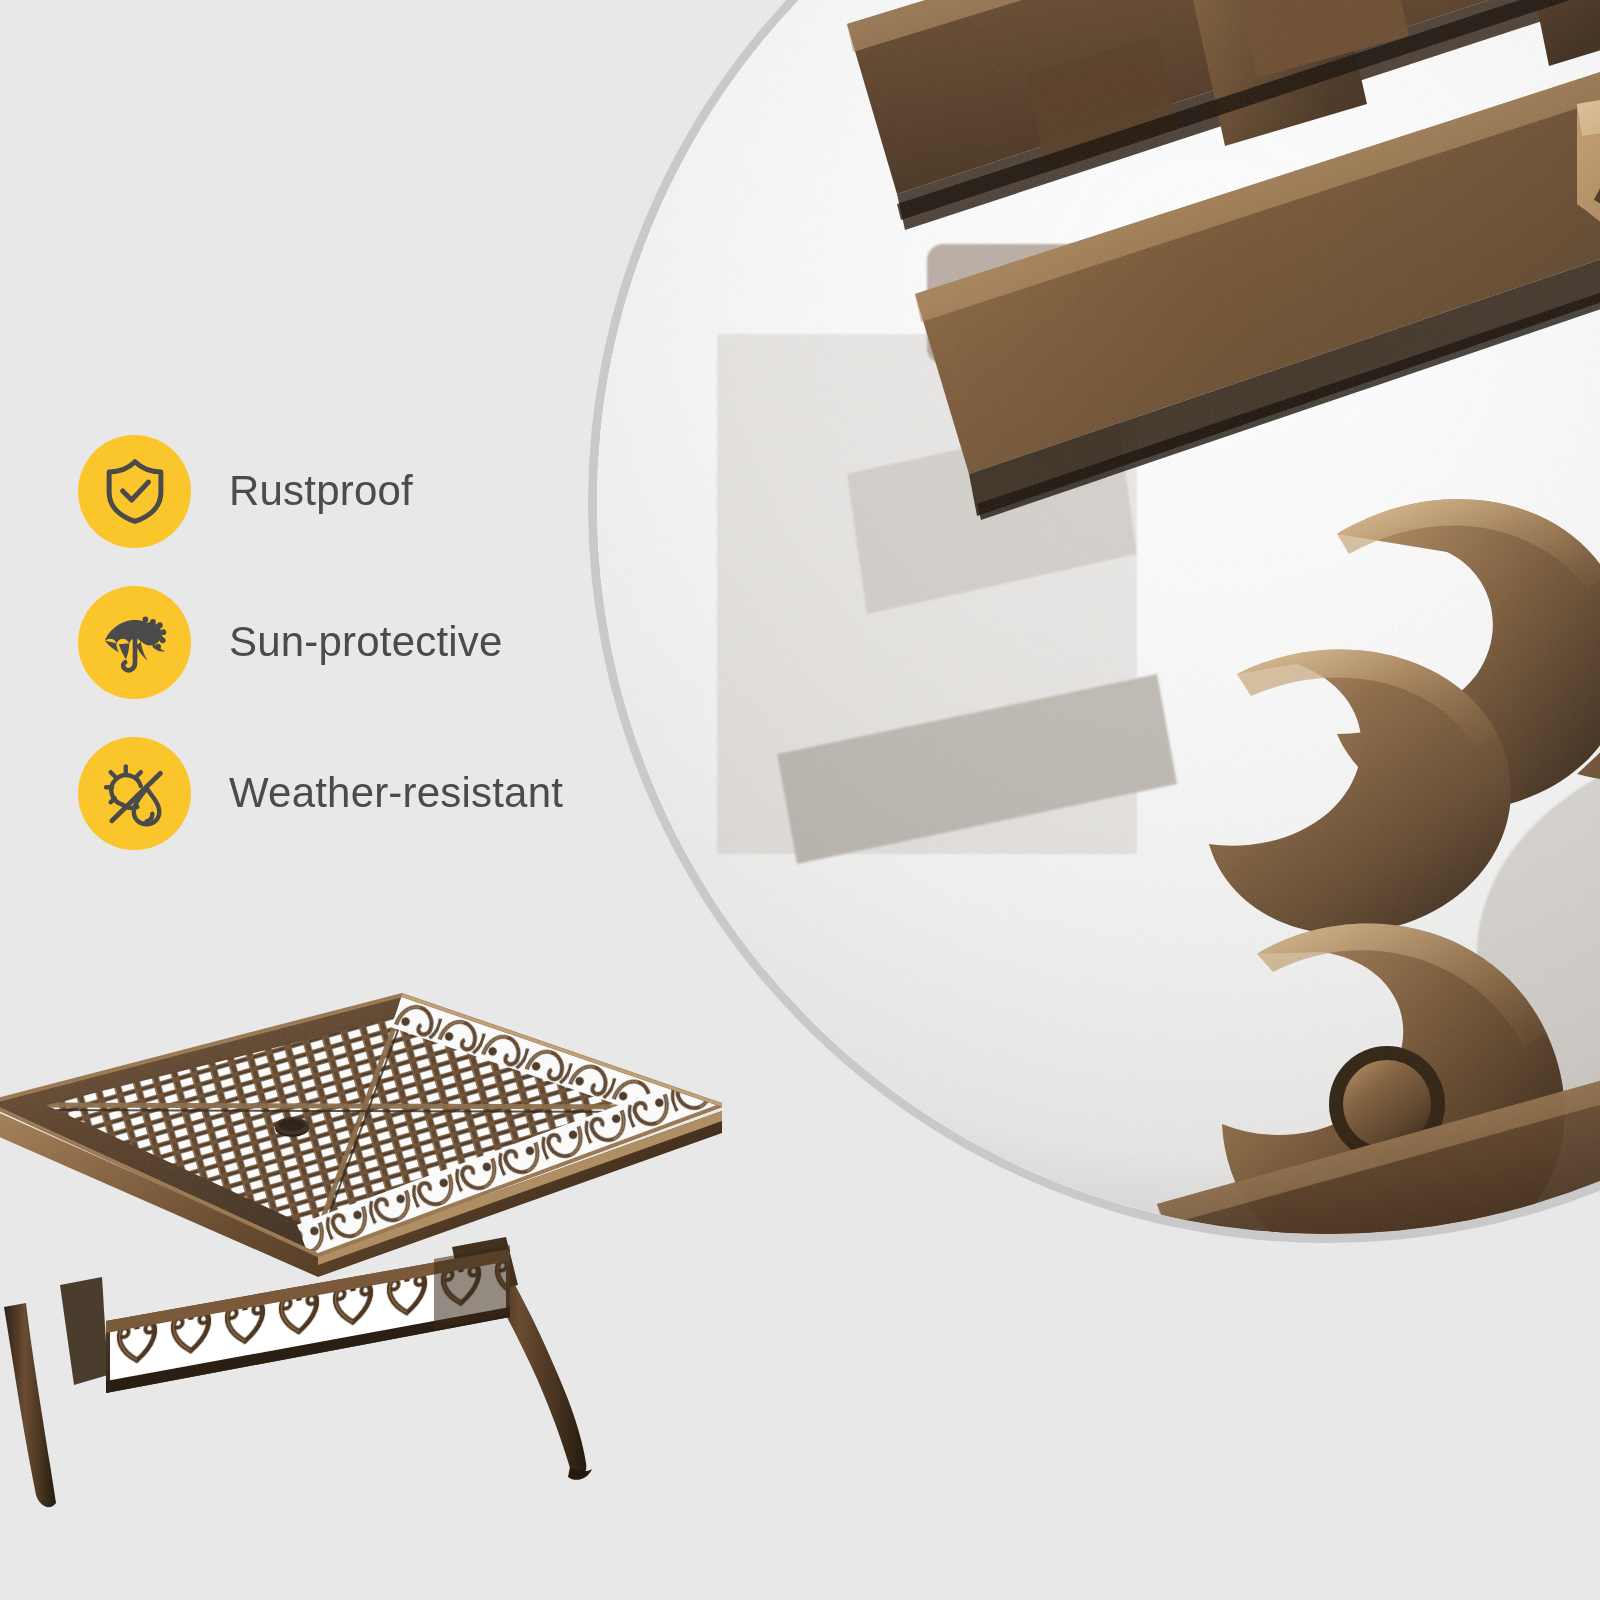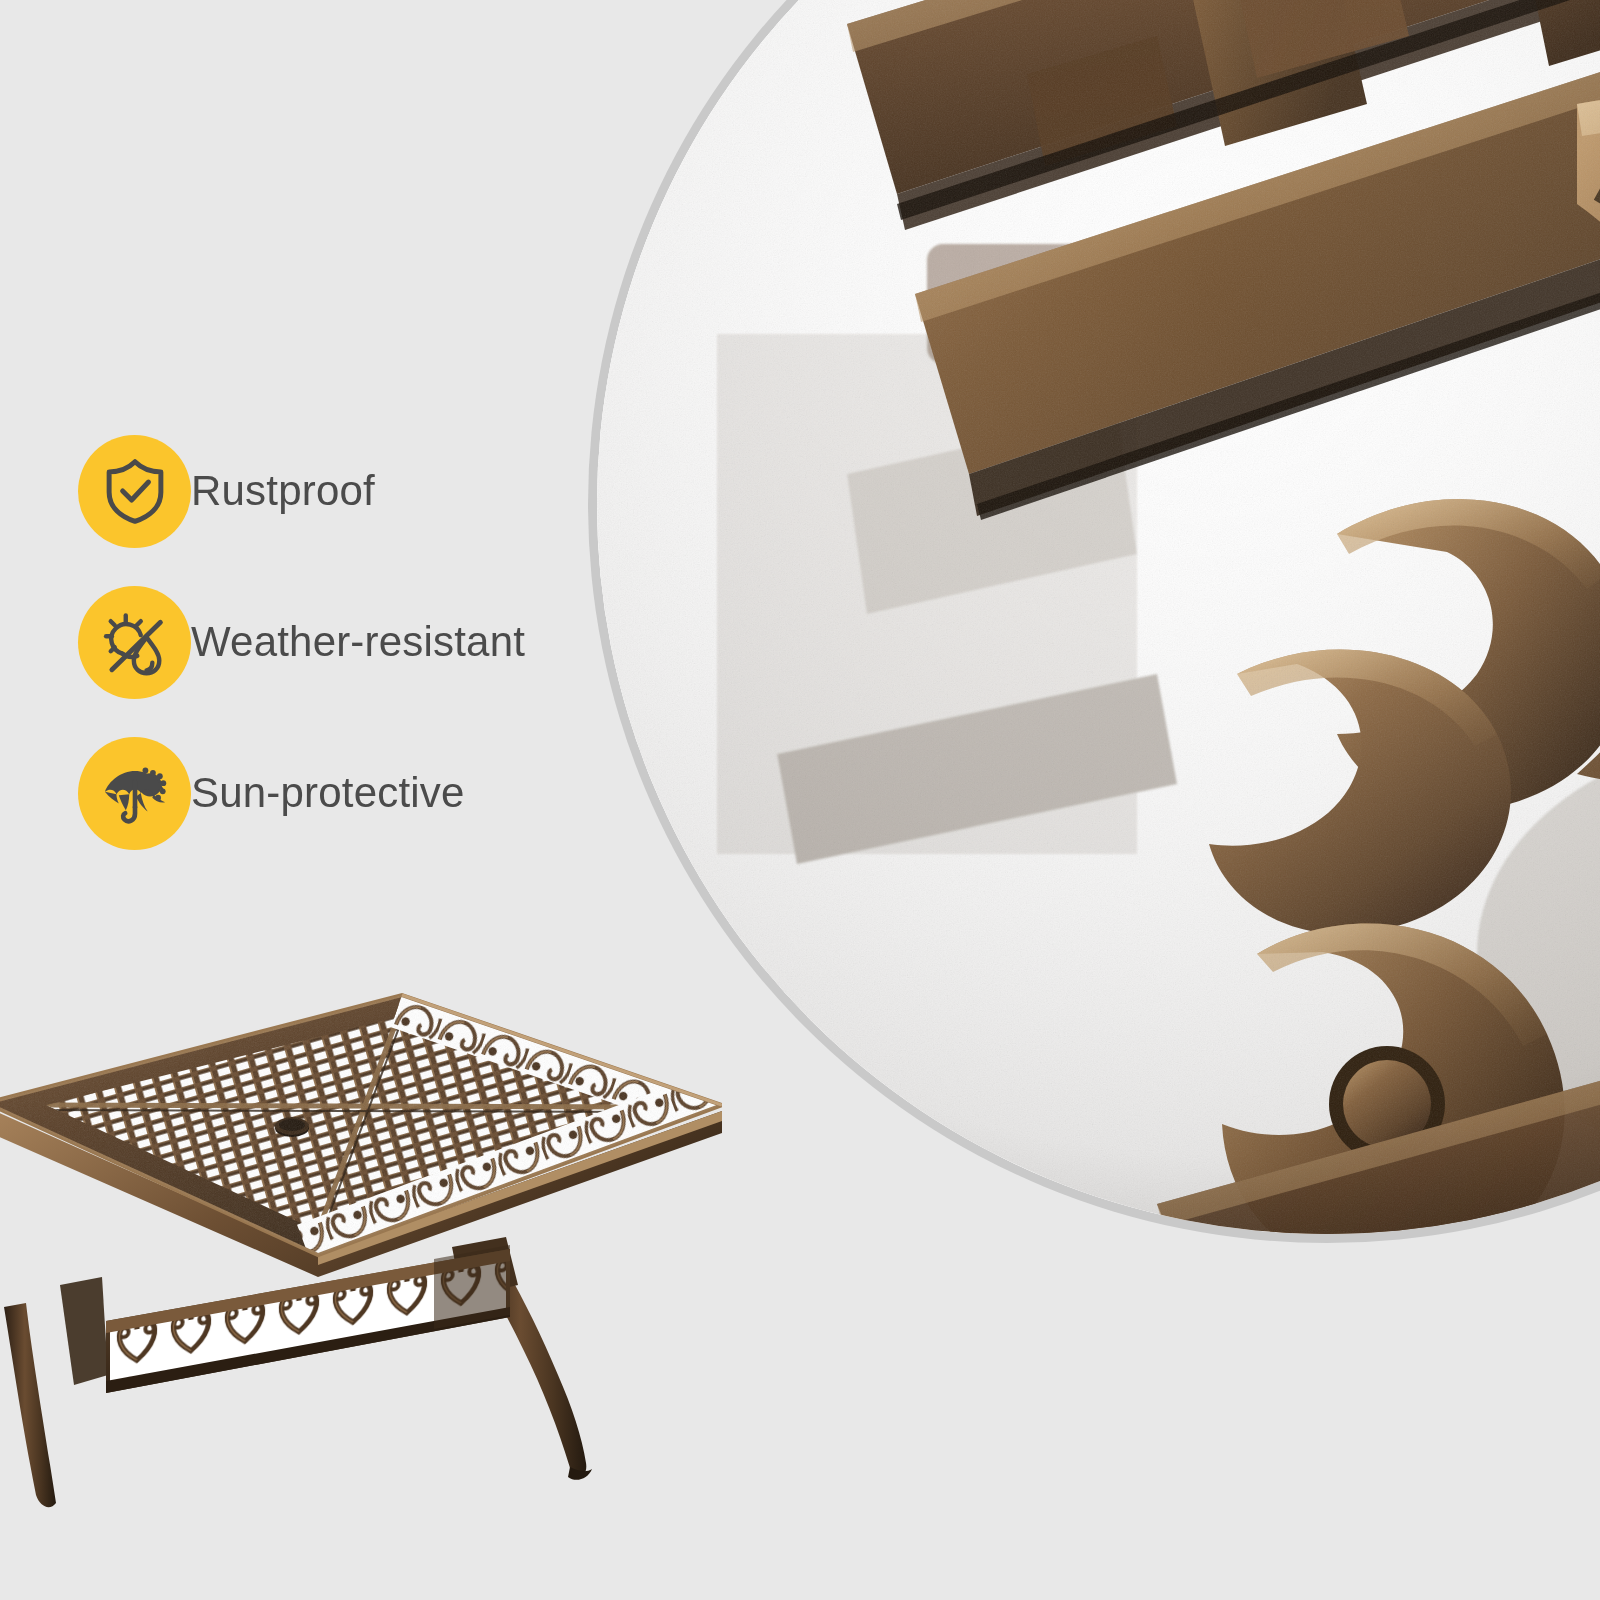--- a/index.html
+++ b/index.html
@@ -53,20 +53,21 @@
   }
   .feature-icon-badge {
     width:113px; height:113px;
     border-radius:50%;
     background:#fbc52c;
     display:flex; align-items:center; justify-content:center;
     flex:0 0 auto;
   }
   .feature-icon-badge svg { display:block; }
   .feature-label {
+    margin-left:38px;
     font-size:42px;
     font-weight:400;
     color:#4b4b4b;
     letter-spacing:0.2px;
     white-space:nowrap;
   }
 
   
   #macro-circle {
     position:absolute;
@@ -265,42 +266,20 @@
         <svg width="72" height="72" viewBox="0 0 64 64" fill="none" stroke="#4a4a4a" stroke-width="4.4" stroke-linecap="round" stroke-linejoin="round">
           <path d="M32 6 C24 14, 14 15, 9 15 L9 33 C9 47, 20 55, 32 59 C44 55, 55 47, 55 33 L55 15 C50 15, 40 14, 32 6 Z"></path>
           <path d="M21 32 L29 40 L44 24"></path>
         </svg>
       </div>
       <div class="feature-label">Rustproof</div>
     </div>
 
     <div class="feature-row">
       <div class="feature-icon-badge">
-        <svg width="74" height="74" viewBox="0 0 64 64" fill="none" stroke="#4a4a4a" stroke-width="3.8" stroke-linecap="round" stroke-linejoin="round">
-
-          <path d="M37 26 A13 13 0 1 0 21 42"></path>
-          <path d="M21 42 A13 13 0 0 0 34 44"></path>
-
-          <path d="M24 9 L24 14"></path>
-          <path d="M11 14 L14.5 17.5"></path>
-          <path d="M7 27 L12 27"></path>
-          <path d="M11 40 L14.5 36.5"></path>
-          <path d="M37 14 L33.5 17.5"></path>
-
-          <path d="M42 28 C36 36, 31 42, 31 48 C31 55, 36 59, 42 59 C48 59, 53 55, 53 48 C53 42, 48 36, 42 28 Z"></path>
-          <path d="M47 50 C47 54, 45 56, 42 56.5"></path>
-
-          <path d="M12 56 L54 15" stroke-width="4.2"></path>
-        </svg>
-      </div>
-      <div class="feature-label">Weather-resistant</div>
-    </div>
-
-    <div class="feature-row">
-      <div class="feature-icon-badge">
         <svg width="74" height="74" viewBox="0 0 64 64">
           <g fill="#4a4a4a">
 
             <circle cx="47.5" cy="14.5" r="2.5"></circle>
             <circle cx="53.5" cy="17.5" r="2.5"></circle>
             <circle cx="56.5" cy="23.5" r="2.5"></circle>
             <circle cx="56.0" cy="30.5" r="2.5"></circle>
             <circle cx="52.0" cy="36.0" r="2.5"></circle>
             <circle cx="41.0" cy="12.5" r="2.5"></circle>
 
@@ -320,20 +299,42 @@
             <path d="M37 32 C38 38, 40 44, 43 48 C39 45, 35 40, 33 35 Z"></path>
             <path d="M48 33 C52 37, 56 39, 58 40 C54 41, 50 39, 47 36 Z"></path>
 
             <rect x="30" y="20" width="4" height="26" rx="1.6"></rect>
           </g>
 
           <path d="M32 44 L32 50 C32 56, 26 58, 23 55 C21 53, 21.5 50.5, 23.5 49.5" fill="none" stroke="#4a4a4a" stroke-width="4" stroke-linecap="round"></path>
         </svg>
       </div>
       <div class="feature-label">Sun-protective</div>
+    </div>
+
+    <div class="feature-row">
+      <div class="feature-icon-badge">
+        <svg width="74" height="74" viewBox="0 0 64 64" fill="none" stroke="#4a4a4a" stroke-width="3.8" stroke-linecap="round" stroke-linejoin="round">
+
+          <path d="M37 26 A13 13 0 1 0 21 42"></path>
+          <path d="M21 42 A13 13 0 0 0 34 44"></path>
+
+          <path d="M24 9 L24 14"></path>
+          <path d="M11 14 L14.5 17.5"></path>
+          <path d="M7 27 L12 27"></path>
+          <path d="M11 40 L14.5 36.5"></path>
+          <path d="M37 14 L33.5 17.5"></path>
+
+          <path d="M42 28 C36 36, 31 42, 31 48 C31 55, 36 59, 42 59 C48 59, 53 55, 53 48 C53 42, 48 36, 42 28 Z"></path>
+          <path d="M47 50 C47 54, 45 56, 42 56.5"></path>
+
+          <path d="M12 56 L54 15" stroke-width="4.2"></path>
+        </svg>
+      </div>
+      <div class="feature-label">Weather-resistant</div>
     </div>
 
   </div>
 
   <div id="table-photo">
     <svg class="full" viewBox="0 0 740 580" preserveAspectRatio="xMidYMid meet">
       <defs>
         <linearGradient id="topG" x1="0" y1="0" x2="0.8" y2="1">
           <stop offset="0%" stop-color="#7a5b3e"></stop>
           <stop offset="35%" stop-color="#5a4029"></stop>

